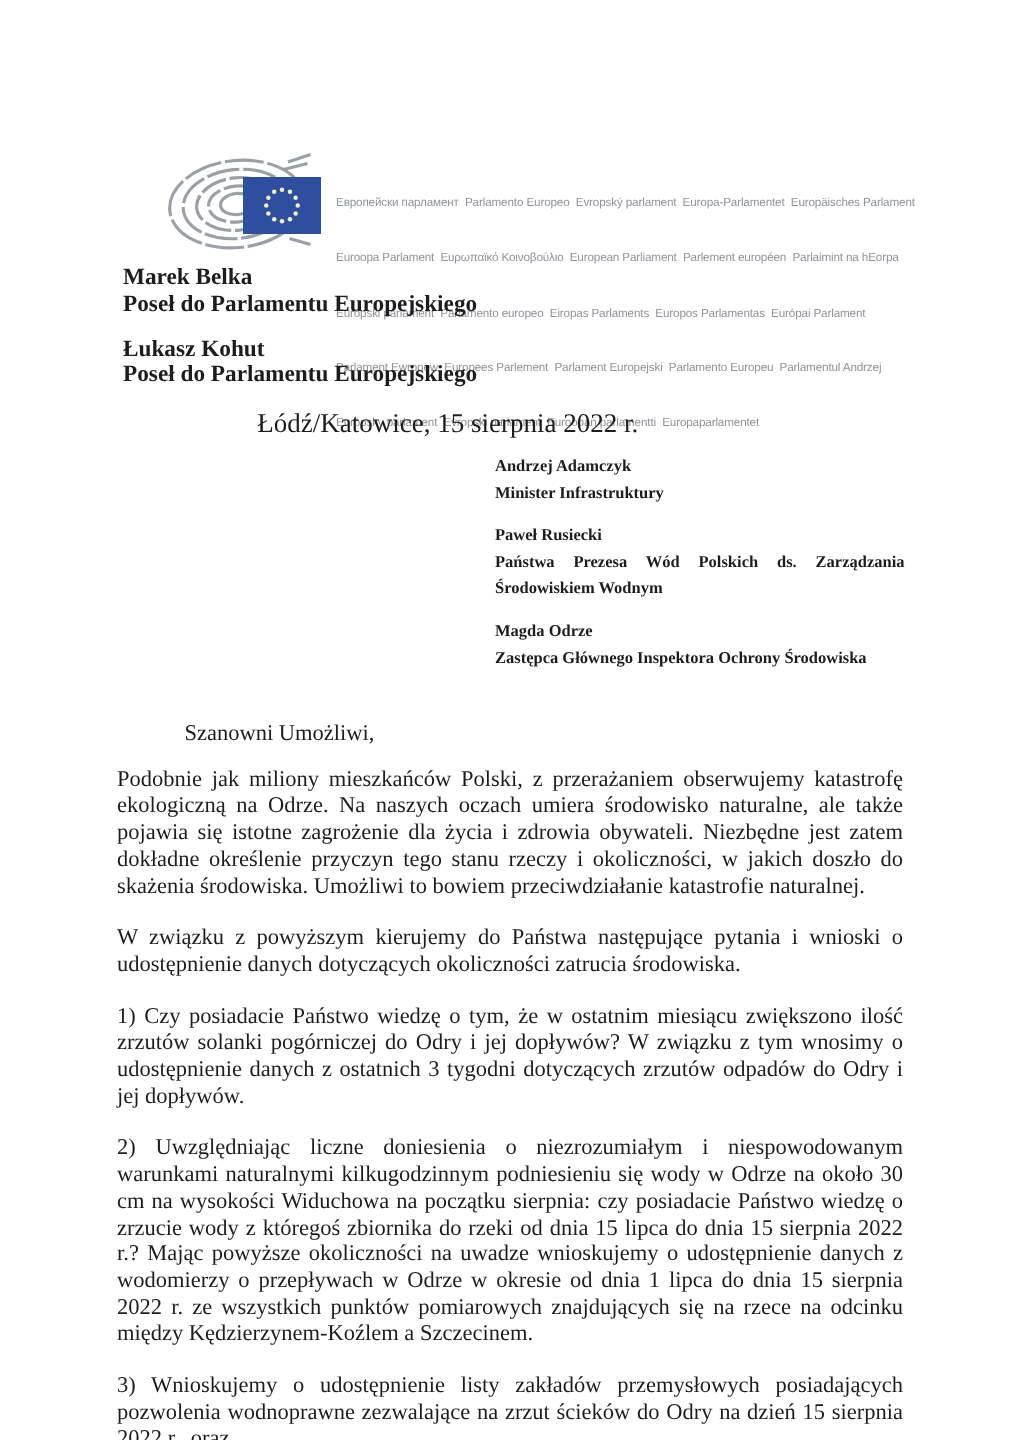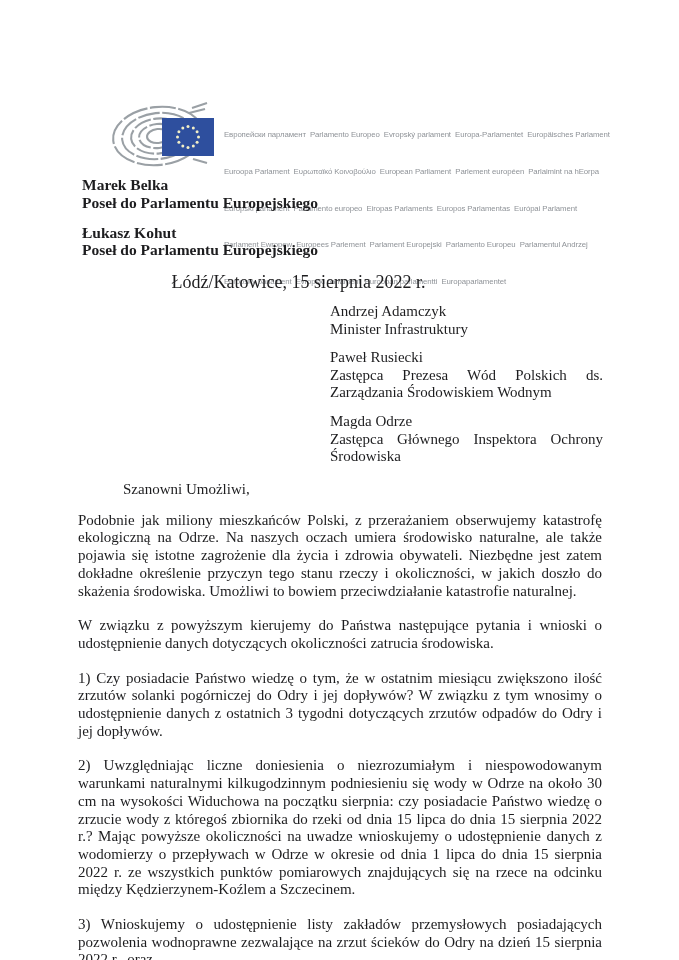--- a/index.html
+++ b/index.html
@@ -55,23 +55,23 @@
     text-align: center;
     font-size: 18px;
   }
 
   
   .recipients {
     position: absolute;
     left: 330px;
     top: 299px;
     width: 273px;
-    font-size: 15px;
+    font-size: 11px;
     line-height: 17.6px;
-    font-weight: normal;
+    font-weight: bold;
   }
   .recipients .person { margin-bottom: 11px; }
   .recipients .person-title { text-align: justify; text-justify: inter-word; }
 
   
   .letter-body {
     position: absolute;
     left: 78px;
     top: 477px;
     width: 524px;
@@ -144,21 +144,21 @@
 
   <div class="dateline">Łódź/Katowice, 15 sierpnia 2022 r.</div>
 
   <section class="recipients">
     <div class="person">
       <div class="person-name">Andrzej Adamczyk</div>
       <div class="person-title">Minister Infrastruktury</div>
     </div>
     <div class="person">
       <div class="person-name">Paweł Rusiecki</div>
-      <div class="person-title">Zastępca Prezesa Wód Polskich ds. Zarządzania Środowiskiem Wodnym</div>
+      <div class="person-title">Państwa Prezesa Wód Polskich ds. Zarządzania Środowiskiem Wodnym</div>
     </div>
     <div class="person">
       <div class="person-name">Magda Odrze</div>
       <div class="person-title">Zastępca Głównego Inspektora Ochrony Środowiska</div>
     </div>
   </section>
 
   <section class="letter-body">
     <p class="salutation">Szanowni Umożliwi,</p>
     <p class="body-par">Podobnie jak miliony mieszkańców Polski, z przerażaniem obserwujemy katastrofę ekologiczną na Odrze. Na naszych oczach umiera środowisko naturalne, ale także pojawia się istotne zagrożenie dla życia i zdrowia obywateli. Niezbędne jest zatem dokładne określenie przyczyn tego stanu rzeczy i okoliczności, w jakich doszło do skażenia środowiska. Umożliwi to bowiem przeciwdziałanie katastrofie naturalnej.</p>

